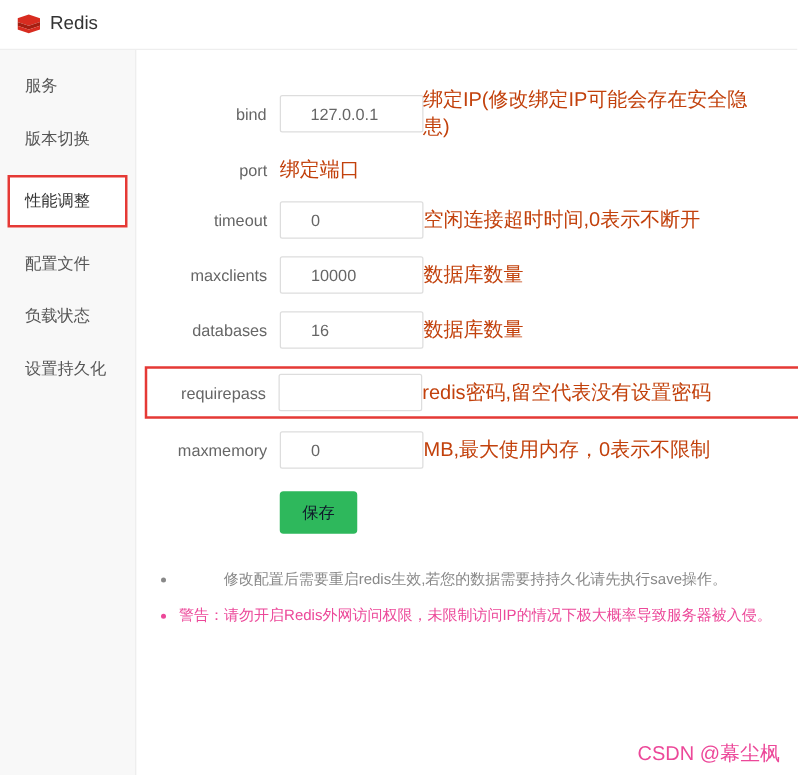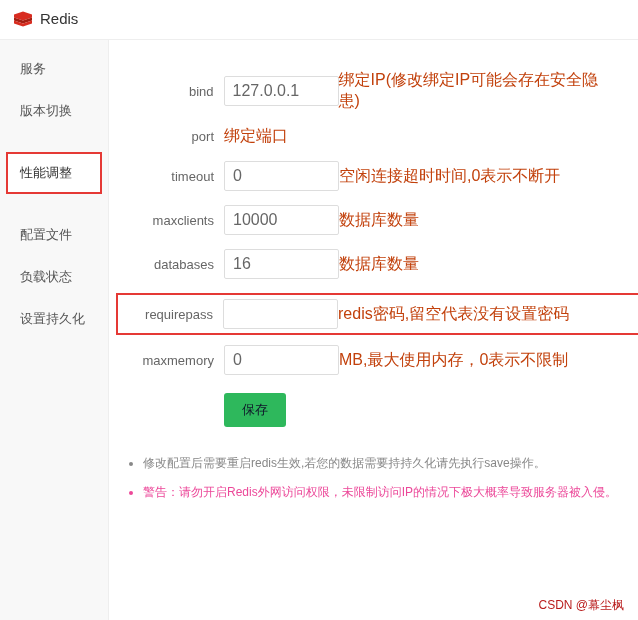--- a/index.html
+++ b/index.html
@@ -43,21 +43,21 @@
       color: #555;
       cursor: pointer;
       font-size: 13px;
     }
     .sidebar-item.active {
       background: #fff;
       color: #333;
     }
     .highlight-red {
       border: 2px solid #e53935;
-      margin: 20px 6px;
+      margin: 8px 6px;
       padding: 10px 12px;
     }
     .main {
       flex: 1;
       padding: 30px 20px 10px 10px;
       overflow: auto;
     }
     .form-row {
       display: flex;
       align-items: center;
@@ -68,22 +68,22 @@
       text-align: right;
       padding-right: 10px;
       font-size: 13px;
       color: #666;
     }
     .inp {
       width: 115px;
       height: 30px;
       border: 1px solid #ddd;
       border-radius: 2px;
-      padding: 0 8px;
-      font-size: 16px;
+      padding: 0 24px;
+      font-size: 13px;
       color: #666;
     }
     .desc {
       font-size: 16px;
       color: #c2410c;
     }
     .row-boxed {
       border: 2px solid #e53935;
       padding: 4px 3px 4px 0;
       margin-left: -3px;
@@ -103,28 +103,28 @@
       border-radius: 3px;
       padding: 8px 18px;
       font-size: 13px;
       cursor: pointer;
     }
     .notes {
       margin-left: 20px;
       font-size: 12px;
       line-height: 2.4;
     }
-    .notes li { list-style: disc; margin-left: 4px; color: #888; }
+    .notes li { list-style: disc; margin-left: 4px; color: #888; text-align: center; }
     .notes li.warn { color: #ec4899; }
     .watermark {
       position: absolute;
       bottom: 6px;
       right: 14px;
-      font-size: 12px;
-      color: #b91c1c;
+      font-size: 16px;
+      color: #ec4899;
     }
   </style>
 </head>
 <body>
 
 <div class="header">
   <span>
     <svg class="redis-icon" viewBox="0 0 24 20">
       <path fill="#d82c20" d="M12 0 L24 4 L24 8 L12 12 L0 8 L0 4 Z"></path>
       <path fill="#a41e11" d="M12 12 L24 8 L24 12 L12 16 L0 12 L0 8 Z"></path>

